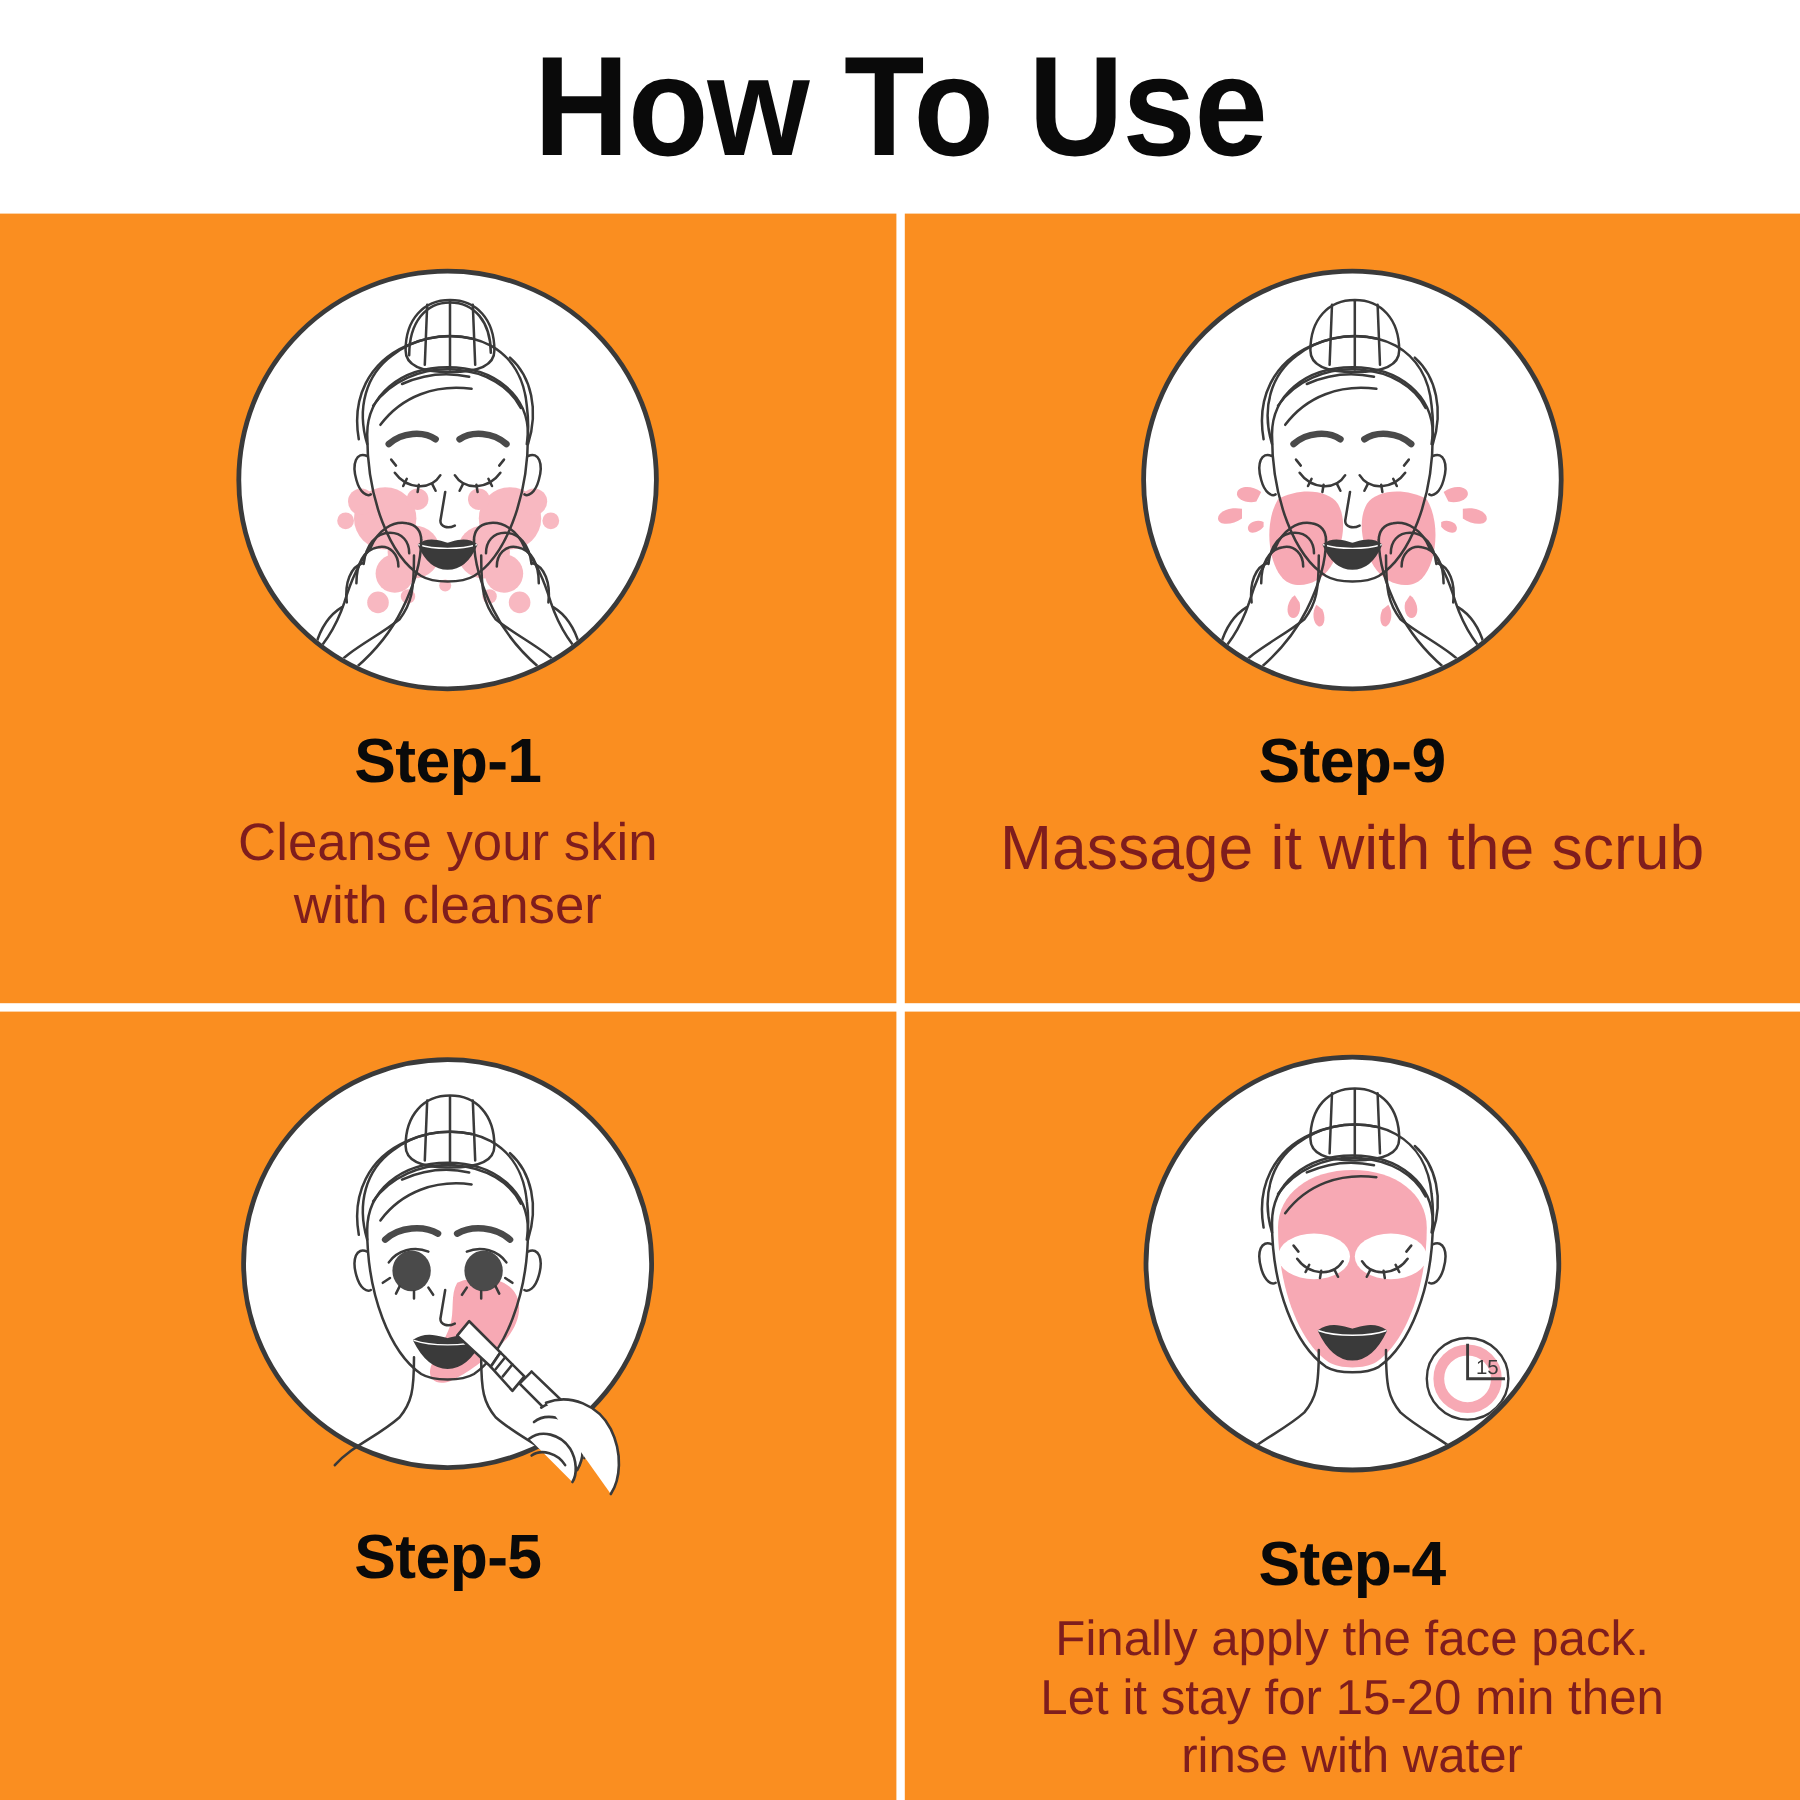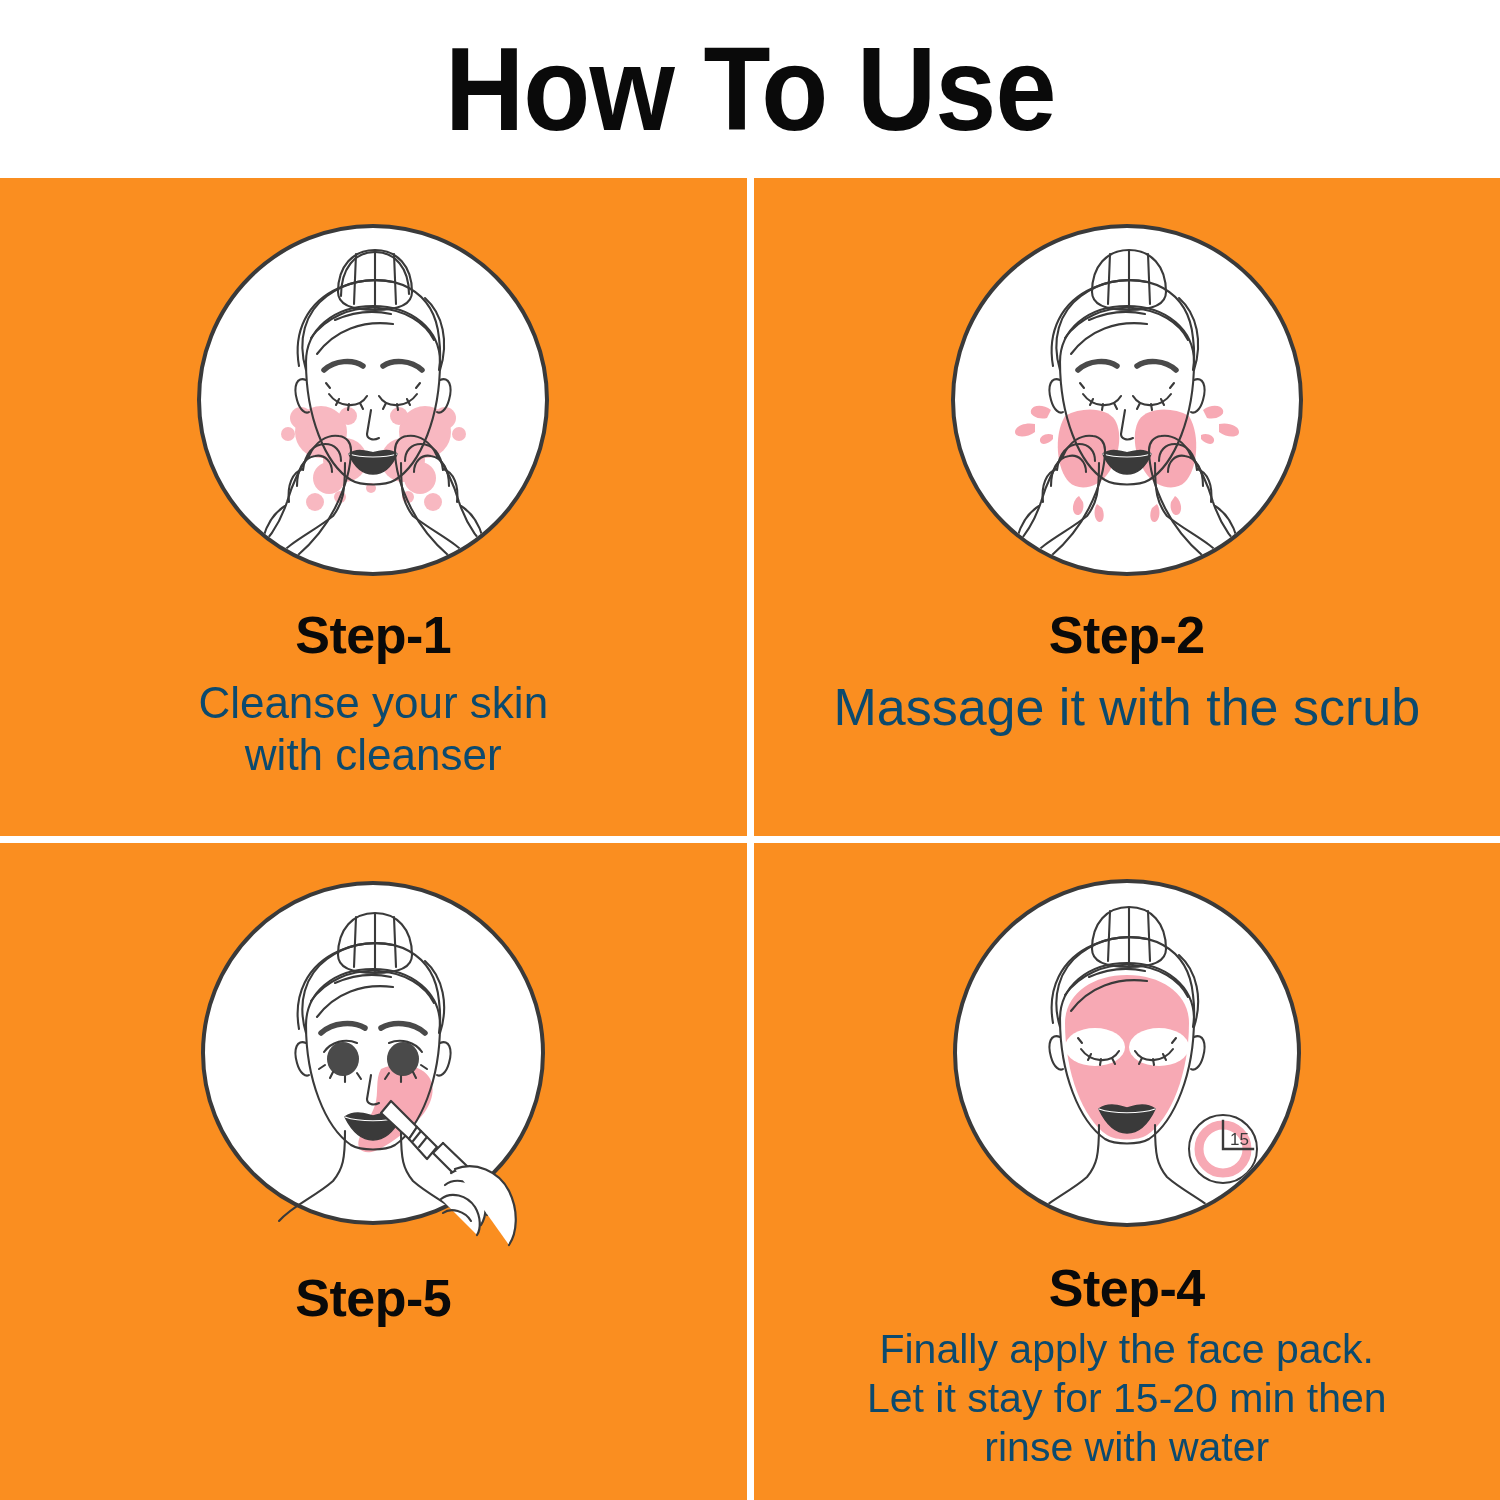--- a/index.html
+++ b/index.html
@@ -55,37 +55,37 @@
     font-size:52px;
     font-weight:700;
     color:#0a0a0a;
     letter-spacing:-0.5px;
     line-height:1.05;
     text-align:center;
   }
   .step-desc {
     font-size:44px;
     font-weight:400;
-    color:#0c4a6e;
+    color:#7f1d1d;
     text-align:center;
     line-height:1.18;
     margin-top:14px;
     max-width:94%;
     white-space:pre-line;
   }
   
   .c1 .art-wrap { margin-top:42px; }
   .c1 .step-title { margin-top:28px; }
   .c2 .art-wrap { margin-top:42px; }
   .c2 .step-title { margin-top:28px; }
   .c2 .step-desc { font-size:52px; }
   .c3 .art-wrap { margin-top:26px; }
   .c3 .step-title { margin-top:38px; }
   .c4 .art-wrap { margin-top:20px; }
-  .c4 .step-title { margin-top:28px; }
+  .c4 .step-title { margin-top:44px; }
   .c4 .step-desc { font-size:41px; margin-top:10px; line-height:1.2; }
 
   svg { display:block; overflow:visible; }
 </style>
 </head>
 <body>
 
 <div class="poster">
 
   <div class="header">
@@ -260,21 +260,21 @@
               <path d="M268 286 C278 292 286 304 290 318"></path>
             </g>
           </g>
           <defs>
             <clipPath id="clip2">
                 <circle cx="180" cy="180" r="172"></circle>
               </clipPath>
           </defs>
         </svg>
       </div>
-      <div class="step-title">Step-2</div>
+      <div class="step-title">Step-9</div>
       <div class="step-desc">Massage it with the scrub</div>
     </div>
 
     <div class="cell c3 row2">
       <div class="art-wrap">
         <svg width="360" height="360" viewBox="0 0 360 360">
           <circle cx="180" cy="180" r="170" fill="#fff" stroke="#3A3A3A" stroke-width="4"></circle>
           <g clip-path="url(#clip3)">
 
             <path d="M188 196 C206 188 228 192 236 204 C244 216 238 234 226 246

